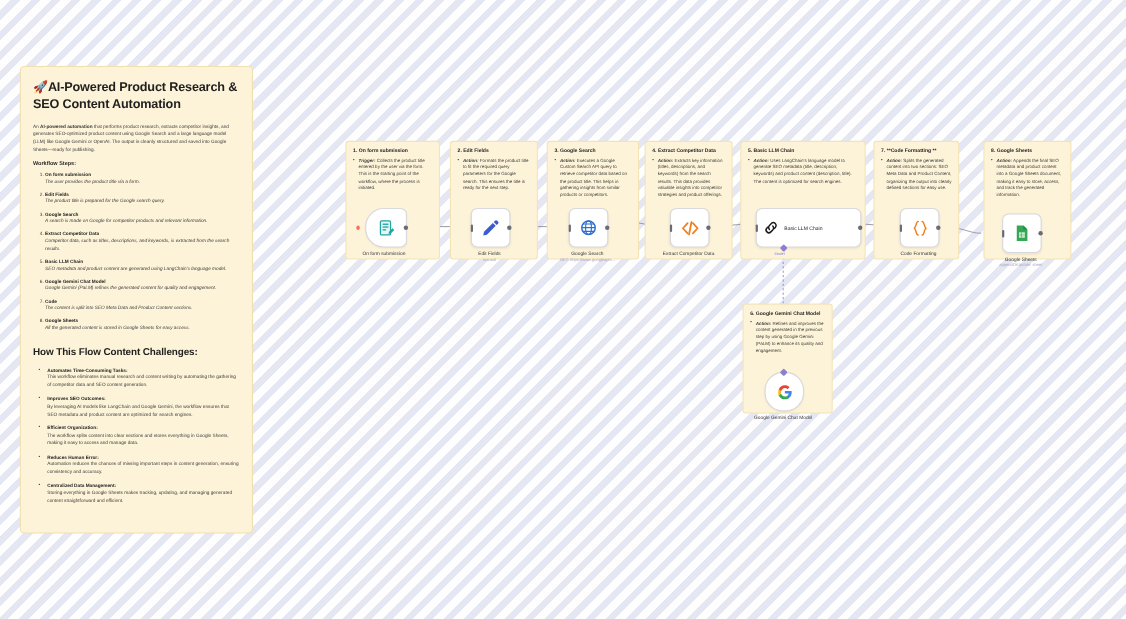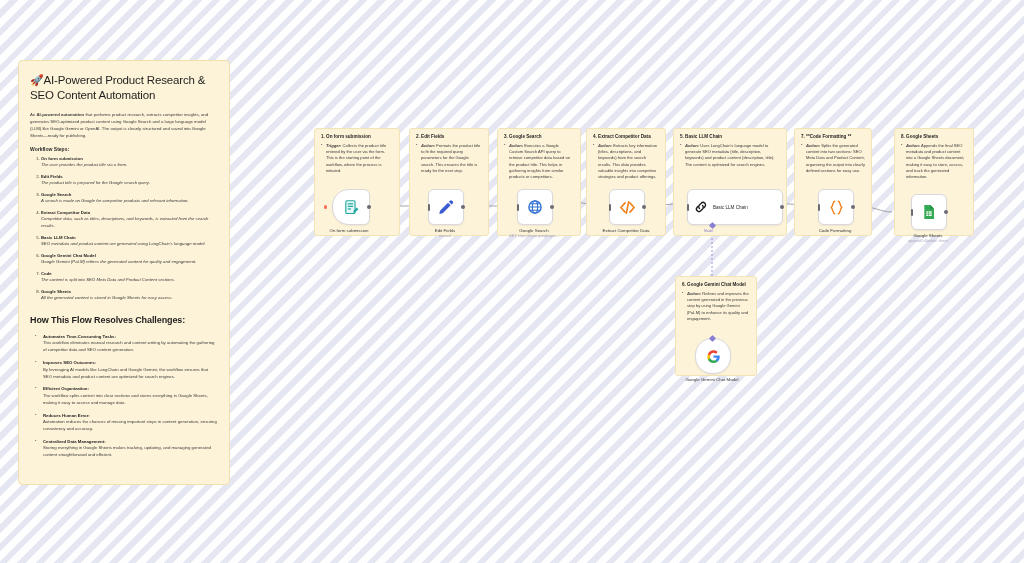--- a/index.html
+++ b/index.html
@@ -13,21 +13,21 @@
     color:#3b3b3b;
   }
 
   
   #doc-panel{
     position:absolute;left:18px;top:60px;width:212px;height:425px;
     background:#fdf3d8;border:1px solid #f0e0b0;border-radius:4px;
     padding:10px 11px 0 11px;box-sizing:border-box;overflow:hidden;
   }
   #doc-title{
-    font-size:11.5px;font-weight:normal;color:#1f1f1f;line-height:1.34;
+    font-size:11.5px;font-weight:bold;color:#1f1f1f;line-height:1.34;
     letter-spacing:-0.15px;margin:2px 0 8px 0;
   }
   #doc-title .rocket{font-size:11px;}
   .doc-para{font-size:4.3px;line-height:1.62;color:#3a3a3a;margin:0 0 6px 0;text-align:left;}
   .doc-para b{font-weight:bold;}
   .doc-sub{font-size:5px;font-weight:bold;color:#2a2a2a;margin:0 0 4px 0;}
   ol.steps{margin:0 0 0 0;padding-left:11px;}
   ol.steps>li{font-size:4.3px;line-height:1.5;margin-bottom:5px;color:#3a3a3a;}
   ol.steps>li .st-name{font-weight:bold;color:#1f1f1f;display:block;}
   ol.steps>li .st-desc{font-style:italic;display:block;line-height:1.55;}
@@ -119,21 +119,21 @@
       <li>
         <span class="st-name">Code</span>
         <span class="st-desc">The content is split into SEO Meta Data and Product Content sections.</span>
       </li>
       <li>
         <span class="st-name">Google Sheets</span>
         <span class="st-desc">All the generated content is stored in Google Sheets for easy access.</span>
       </li>
     </ol>
 
-  <div id="doc-h2">How This Flow Resolves Challenges:</div>
+  <div id="doc-h2">How This Flow Content Challenges:</div>
   <ul class="chals" id="chals-list">
       <li>
         <span class="ch-name">Automates Time-Consuming Tasks:</span>
         <span class="ch-desc">This workflow eliminates manual research and content writing by automating the gathering of competitor data and SEO content generation.</span>
       </li>
       <li>
         <span class="ch-name">Improves SEO Outcomes:</span>
         <span class="ch-desc">By leveraging AI models like LangChain and Google Gemini, the workflow ensures that SEO metadata and product content are optimized for search engines.</span>
       </li>
       <li>

